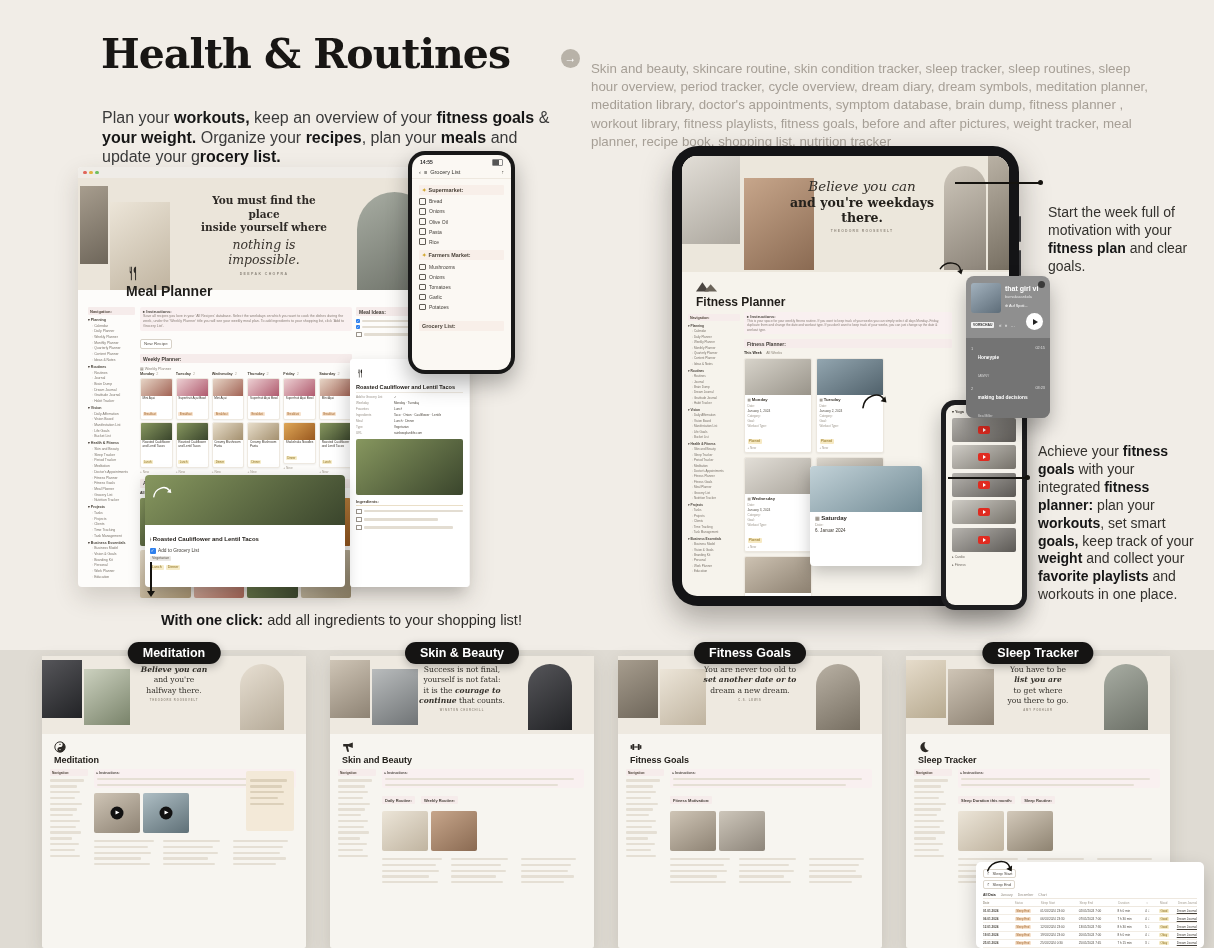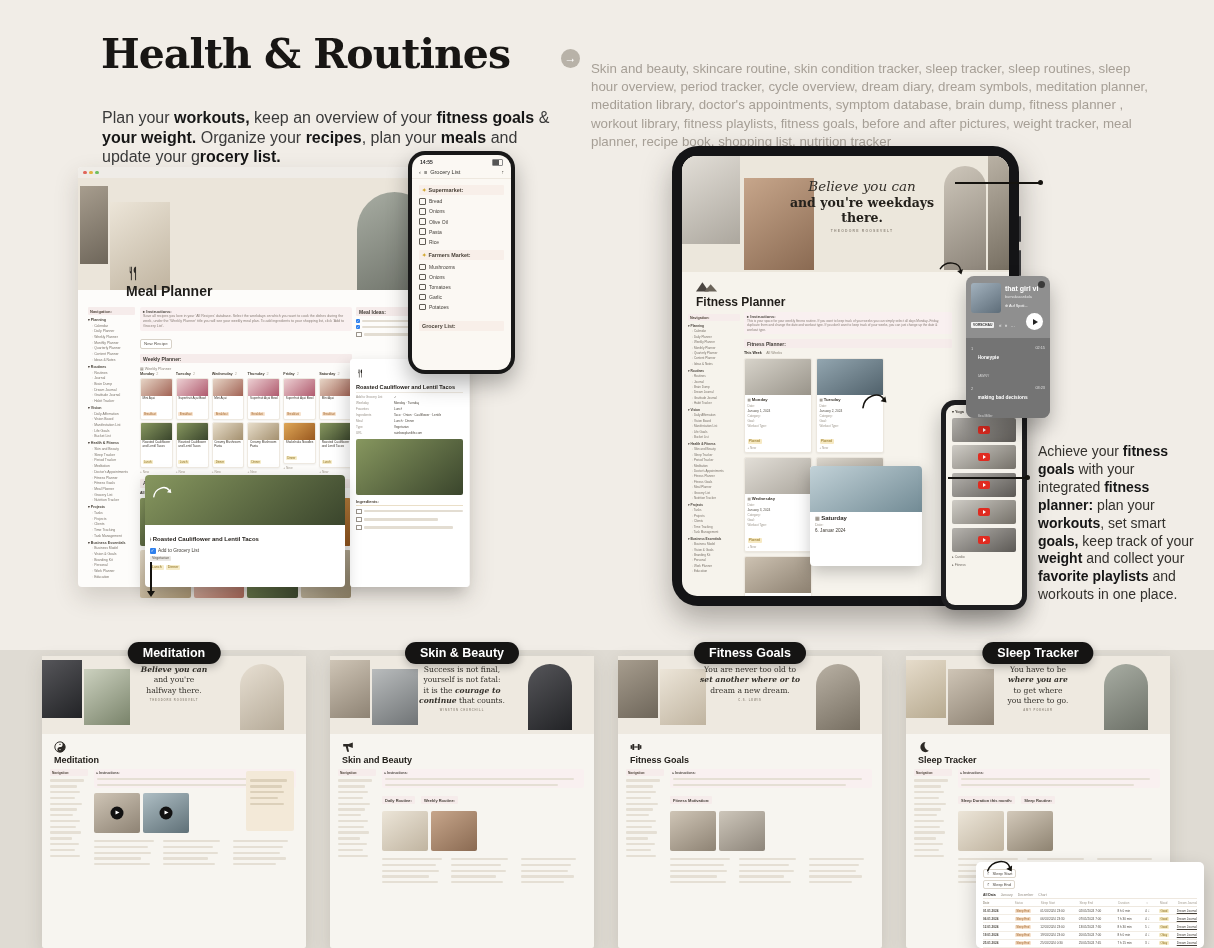--- a/index.html
+++ b/index.html
@@ -255,20 +255,26 @@
       <span class="dot" style="background:#e0655a"></span>
       <span class="dot" style="background:#e0b23f"></span>
       <span class="dot" style="background:#6fbf5f"></span>
       <span class="sk" style="width:28px;margin-left:auto"></span>
       <span class="sk" style="width:12px"></span>
       <span class="sk" style="width:7px"></span>
     </div>
     <div class="cover">
       <div class="ph" data-img="stone" style="left:2px;top:8px;width:28px;height:78px"></div>
       <div class="ph" data-img="woman" style="left:32px;top:24px;width:60px;height:88px"></div>
+      <div class="m-quote">
+        <div class="l">You must find the place</div>
+        <div class="l">inside yourself where</div>
+        <div class="m-script">nothing is impossible.</div>
+        <div class="m-attr">DEEPAK CHOPRA</div>
+      </div>
       <div class="ph arch" data-img="arch1" style="left:279px;top:14px;width:75px;height:98px"></div>
       <div class="ph" data-img="woman" style="left:358px;top:6px;width:34px;height:106px"></div>
     </div>
     <svg class="page-icon" viewBox="0 0 20 20">
         <path d="M5 1v7a2 2 0 0 0 1.5 1.9V19h1.3V1H6.6v6h-.8V1H5z" fill="#2d2a26"></path>
         <path d="M12.5 1c-1.4.6-2.3 2.6-2.3 4.8 0 1.9.8 3.4 1.9 3.9V19h1.3V1h-.9z" fill="#2d2a26"></path>
       </svg>
     <div class="page-title">Meal Planner</div>
 
     <div class="m-side">
@@ -636,20 +642,21 @@
             <span>Grocery List:</span>
           </div>
         </div>
     </div>
   </div>
 
 
 
   <div class="oc-line"></div>
   <div class="oc-head"></div>
+  <p class="oneclick"><span data-b="b">With one click:</span><span data-b=""> add all ingredients to your shopping list!</span></p>
 
   <div class="tablet">
     <div class="t-sidebtn" style="top:70px;height:26px"></div>
     <div class="t-sidebtn" style="top:104px;height:26px"></div>
     <div class="t-screen">
       <div class="t-cover">
         <div class="ph" data-img="socks" style="left:0;top:0;width:58px;height:88px"></div>
         <div class="ph" data-img="meditate" style="left:62px;top:22px;width:70px;height:92px"></div>
         <div class="t-quote">
           <div class="t-script">Believe you can</div>
@@ -857,20 +864,21 @@
         <span class="sp-n">2</span>
         <span class="sp-info"><span class="sp-ti">making bad decisions</span><br><span class="sp-ar">Bea Miller</span></span>
         <span class="sp-time">03:23</span>
       </div>
 
     </div>
   </div>
 
   <div class="conn" style="left:955px;top:182px;width:85px"></div>
   <div class="conn-dot" style="left:1038px;top:180px"></div>
+  <p class="rt" style="left:1048px;top:190px;width:148px"><span data-b="">Start the week full of motivation with your </span><span data-b="b">fitness plan</span><span data-b=""> and clear goals.</span></p>
   <div class="conn" style="left:948px;top:477px;width:79px"></div>
   <div class="conn-dot" style="left:1025px;top:475px"></div>
   <p class="rt" style="left:1038px;top:429px;width:158px"><span data-b="">Achieve your </span><span data-b="b">fitness goals</span><span data-b=""> with your integrated </span><span data-b="b">fitness planner:</span><span data-b=""> plan your </span><span data-b="b">workouts</span><span data-b="">, set smart </span><span data-b="b">goals,</span><span data-b=""> keep track of your </span><span data-b="b">weight</span><span data-b=""> and collect your </span><span data-b="b">favorite playlists</span><span data-b=""> and workouts in one place.</span></p>
 
   <svg class="swirl" style="left:858px;top:390px;width:32px;height:22px" viewBox="0 0 40 30">
       <path d="M5 24 C7 8, 26 2, 33 12" fill="none" stroke="#15130f" stroke-width="2.2" stroke-linecap="round"></path>
       <path d="M35.5 9 l1.5 8 -8 -1.5 z" fill="#15130f"></path>
     </svg>
   <svg class="swirl" style="left:938px;top:258px;width:28px;height:20px;transform:rotate(28deg)" viewBox="0 0 40 30">
       <path d="M5 24 C7 8, 26 2, 33 12" fill="none" stroke="#15130f" stroke-width="2.2" stroke-linecap="round"></path>
@@ -1055,21 +1063,21 @@
     </div>
 
     <div class="pcard" data-play="0" data-side="0">
       <div class="pill">Fitness Goals</div>
       <div class="pc-cover">
         <div class="ph" style="left:0;top:4px;width:40px;height:58px" data-img="deskA"></div>
         <div class="ph" style="left:42px;top:13px;width:46px;height:56px" data-img="bookC"></div>
         <div class="pc-quote">
           <div>
               <div><span data-b="">You are never too old to</span></div>
-              <div><span data-b="bi">set another where or to</span></div>
+              <div><span data-b="bi">set another date or to</span></div>
               <div><span data-b="">dream a new dream.</span></div>
             </div>
           <div class="pc-attr">C.S. LEWIS</div>
         </div>
         <div class="ph arch" style="left:198px;top:8px;width:44px;height:66px" data-img="blonde"></div>
       </div>
       <div class="pc-iconbox" data-icon="dumbbell">
 
         <svg class="ic ic-db" viewBox="0 0 20 20">
             <rect x="1" y="7" width="3" height="6" fill="#2c2925"></rect>
@@ -1140,21 +1148,21 @@
     </div>
 
     <div class="pcard" data-play="0" data-side="0">
       <div class="pill">Sleep Tracker</div>
       <div class="pc-cover">
         <div class="ph" style="left:0;top:4px;width:40px;height:58px" data-img="palm"></div>
         <div class="ph" style="left:42px;top:13px;width:46px;height:56px" data-img="journal"></div>
         <div class="pc-quote">
           <div>
               <div><span data-b="">You have to be</span></div>
-              <div><span data-b="bi">where you are</span></div>
+              <div><span data-b="bi">list you are</span></div>
               <div><span data-b="">to get where</span></div>
               <div><span data-b="">you there to go.</span></div>
             </div>
           <div class="pc-attr">AMY POEHLER</div>
         </div>
         <div class="ph arch" style="left:198px;top:8px;width:44px;height:66px" data-img="pin"></div>
       </div>
       <div class="pc-iconbox" data-icon="moon">
 
         <svg class="ic ic-mn" viewBox="0 0 20 20">

